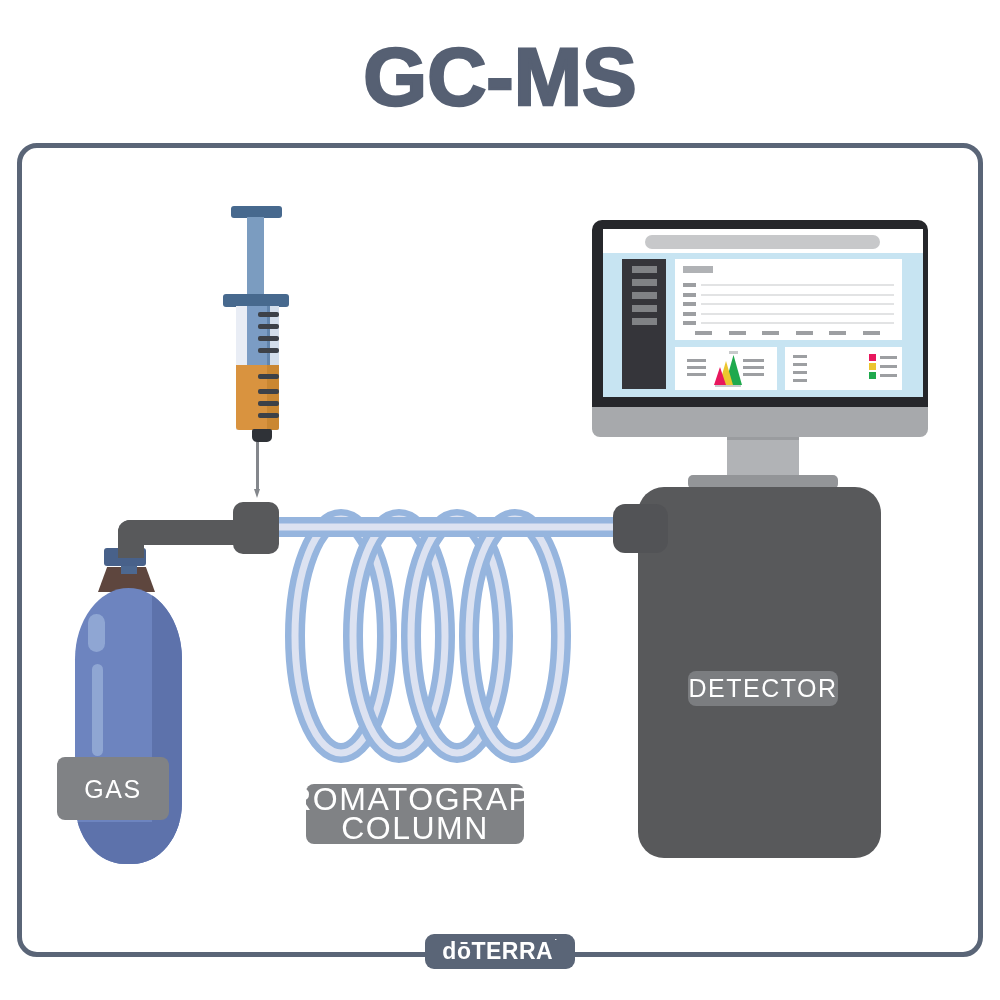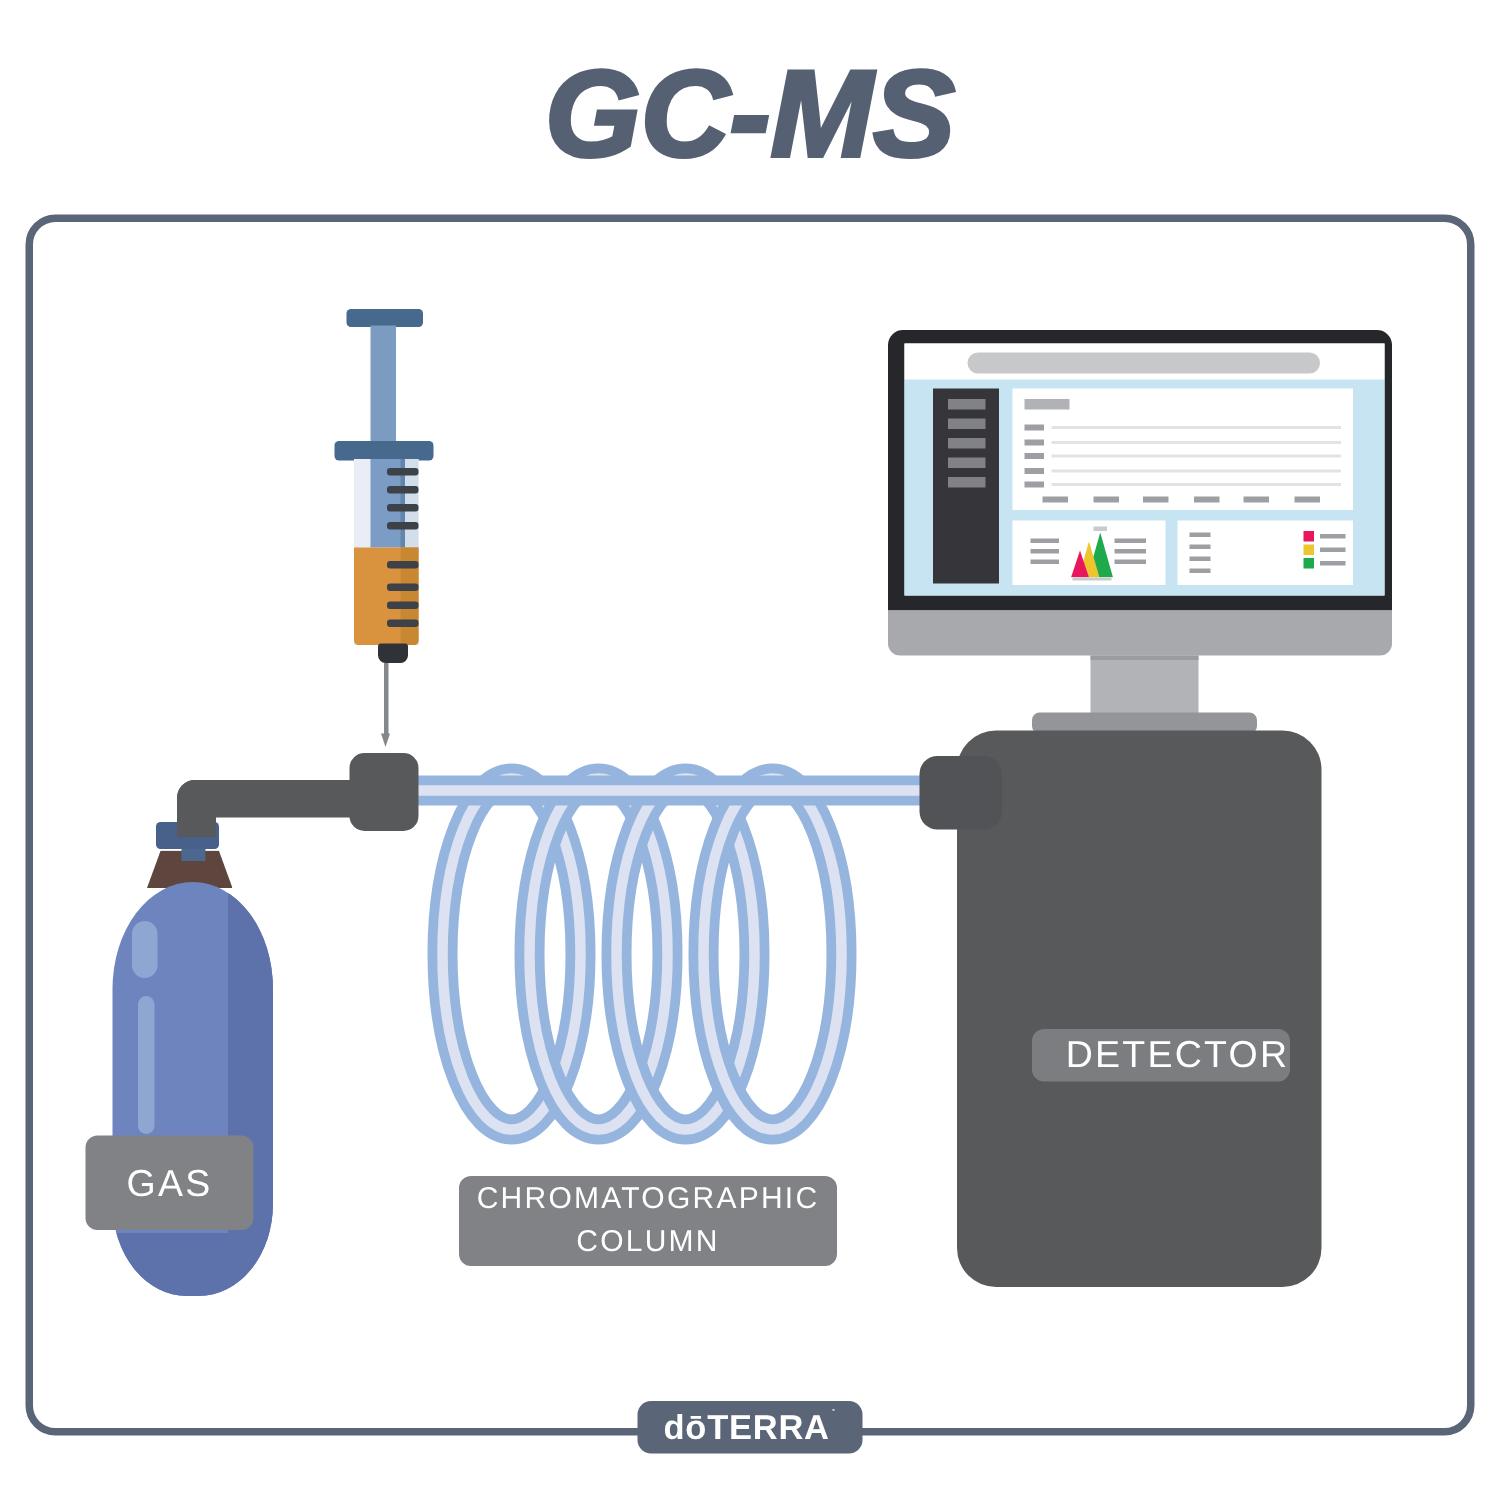--- a/index.html
+++ b/index.html
@@ -2,21 +2,21 @@
 <html><head>
 <meta charset="utf-8">
 <style>
   html,body{margin:0;padding:0;background:#fff;}
   body{width:1000px;height:1000px;position:relative;overflow:hidden;
        font-family:"Liberation Sans",sans-serif;}
   .abs{position:absolute;}
   .canvas{position:absolute;left:0;top:0;width:1000px;height:1000px;}
   .title{position:absolute;left:0;top:30px;width:1000px;text-align:center;
          font-size:82px;font-weight:bold;color:#566073;letter-spacing:0px;
-         -webkit-text-stroke:2.5px #566073;margin:0;font-style:italic;}
+         -webkit-text-stroke:2.5px #566073;margin:0;}
   .frame{position:absolute;left:17px;top:143px;width:966px;height:814px;
          border:5px solid #5a6577;border-radius:20px;box-sizing:border-box;}
   .lbl{position:absolute;background:#808285;color:#fff;border-radius:8px;
        display:flex;flex-direction:column;align-items:center;justify-content:center;
        text-align:center;letter-spacing:1.5px;z-index:30;}
   .lbl span{display:block;}
   .tick{position:absolute;left:258px;width:21px;height:5px;background:#3d4148;border-radius:2px;}
   .sbar{position:absolute;left:10px;width:25px;height:7px;background:#808285;}
   .rowlab{position:absolute;left:8px;width:13px;height:4px;background:#9d9fa2;}
   .rowline{position:absolute;left:26px;right:8px;height:2px;background:#e2e3e4;}
@@ -166,26 +166,26 @@
     <div class="abs" style="left:256px;top:442px;width:2.5px;height:48px;background:#84878c;"></div>
     <div class="abs" style="left:254px;top:489px;width:0;height:0;border-left:3.5px solid transparent;
                 border-right:3.5px solid transparent;border-top:9px solid #84878c;"></div>
   </div>
 
 
   <div class="lbl" style="left:57px;top:757px;width:112px;height:63px;font-size:25px;line-height:30px;">
     <span>GAS</span>
   </div>
 
-  <div class="lbl" style="left:306px;top:784px;width:252px;height:60px;font-size:20px;line-height:29px;">
+  <div class="lbl" style="left:306px;top:784px;width:218px;height:60px;font-size:32px;line-height:29px;">
     <span>CHROMATOGRAPHIC</span>
     <span>COLUMN</span>
   </div>
 
-  <div class="lbl" style="left:688px;top:686px;width:150px;height:35px;font-size:25px;background:#7b7d80;padding-left:22px;">
+  <div class="lbl" style="left:688px;top:671px;width:150px;height:35px;font-size:25px;background:#7b7d80;">
     <span>DETECTOR</span>
   </div>
 
   <div class="footer-pill">
     <span>dōTERRA</span>
       <span class="tm">˙</span>
   </div>
 
 </div>
 

